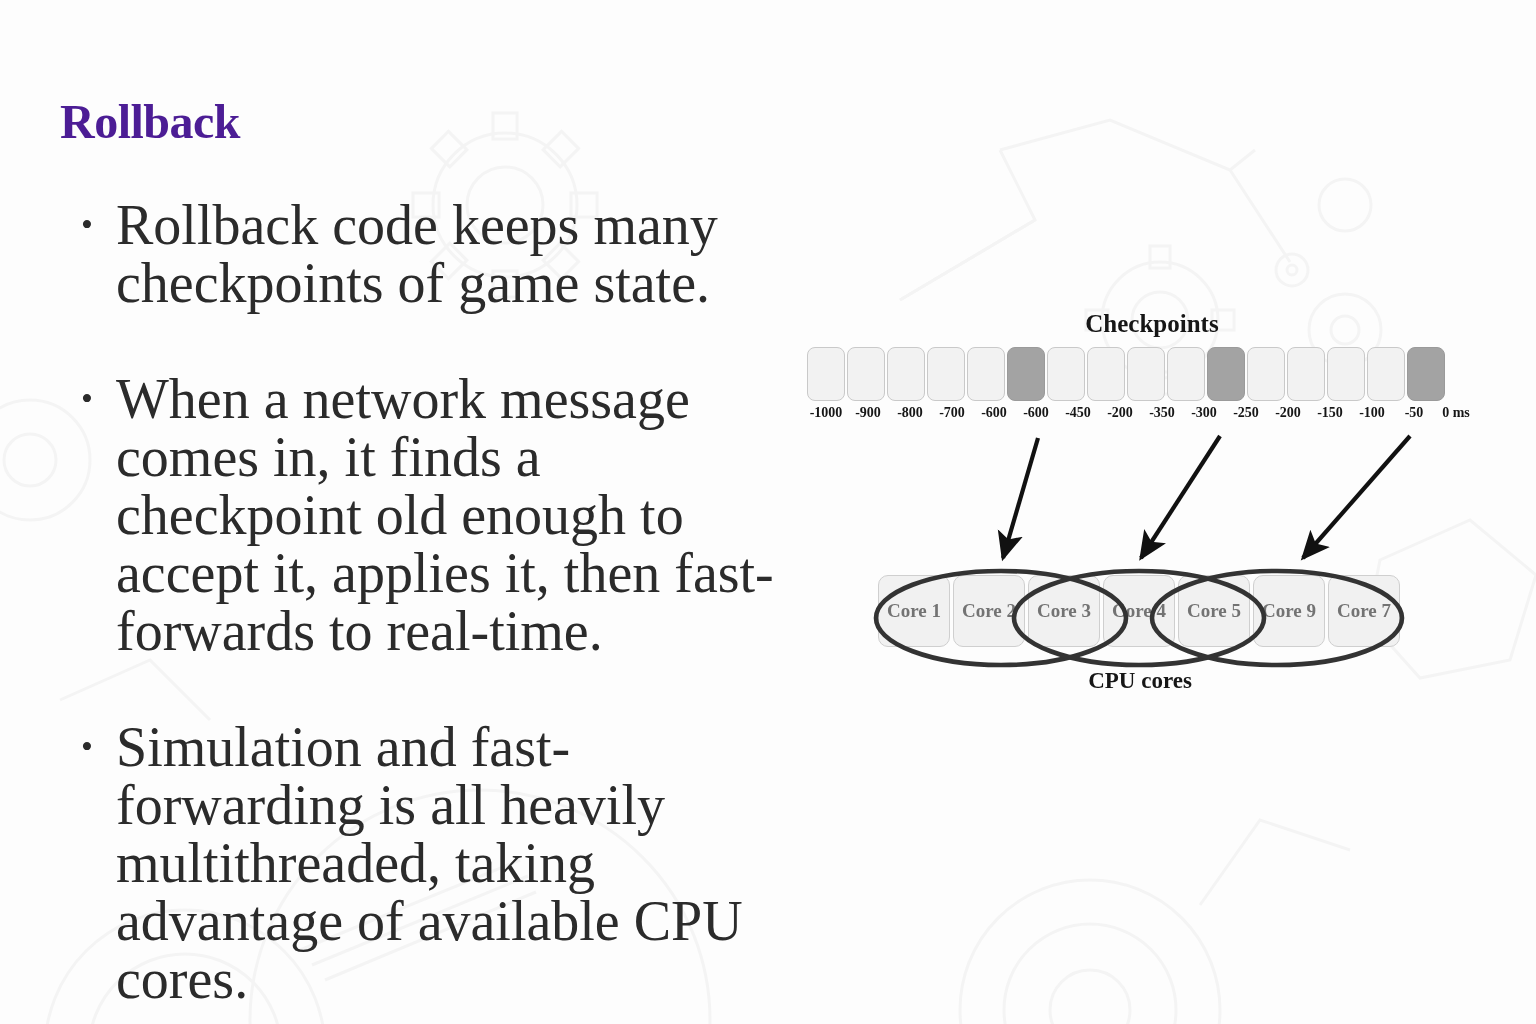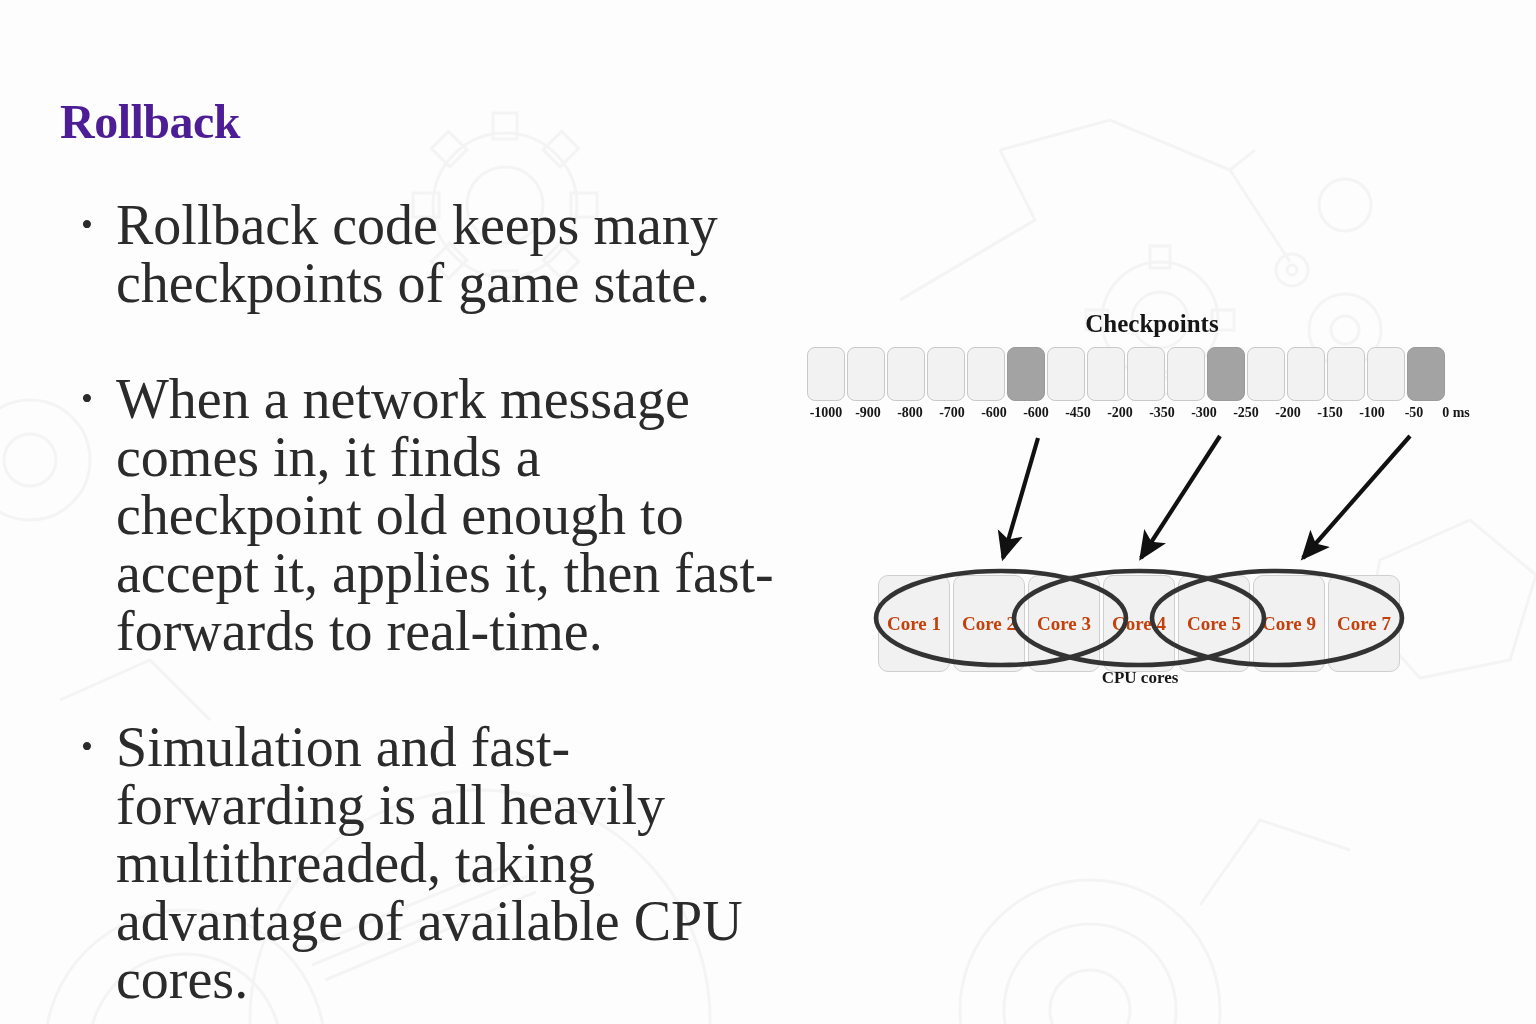--- a/index.html
+++ b/index.html
@@ -139,49 +139,49 @@
 
   #core-strip {
     position: absolute;
     left: 88px;
     top: 275px;
     display: flex;
     gap: 3px;
   }
   .core-cell {
     width: 72px;
-    height: 97px;
+    height: 72px;
     border-radius: 10px;
     border: 1px solid #cfcfcf;
     box-sizing: border-box;
     background: #f1f1f1;
     display: flex;
     align-items: center;
     justify-content: center;
     font-size: 19px;
     font-weight: bold;
-    color: #c2410c;
+    color: #737373;
     white-space: nowrap;
   }
 
   #ellipse-layer {
     position: absolute;
     left: 0; top: 0;
     width: 700px; height: 420px;
     overflow: visible;
     pointer-events: none;
   }
 
   #cpu-cores-title {
     position: absolute;
     left: 0;
     top: 368px;
     width: 700px;
     text-align: center;
-    font-size: 17px;
+    font-size: 23px;
     font-weight: bold;
     color: #161616;
   }
 </style>
 </head>
 <body>
 
 <svg id="watermark" viewBox="0 0 1536 1024" xmlns="http://www.w3.org/2000/svg">
   <g fill="none" stroke="#f4f4f4" stroke-width="3">
 

